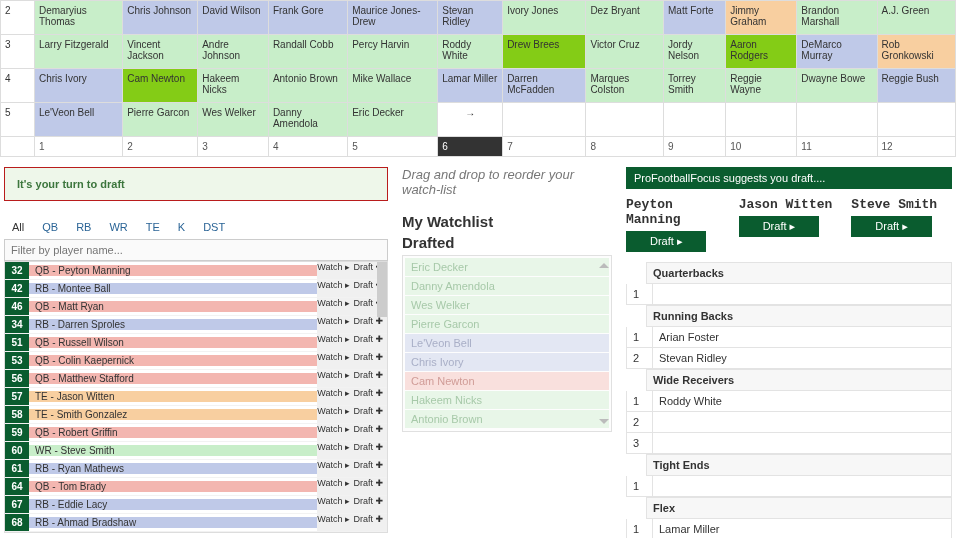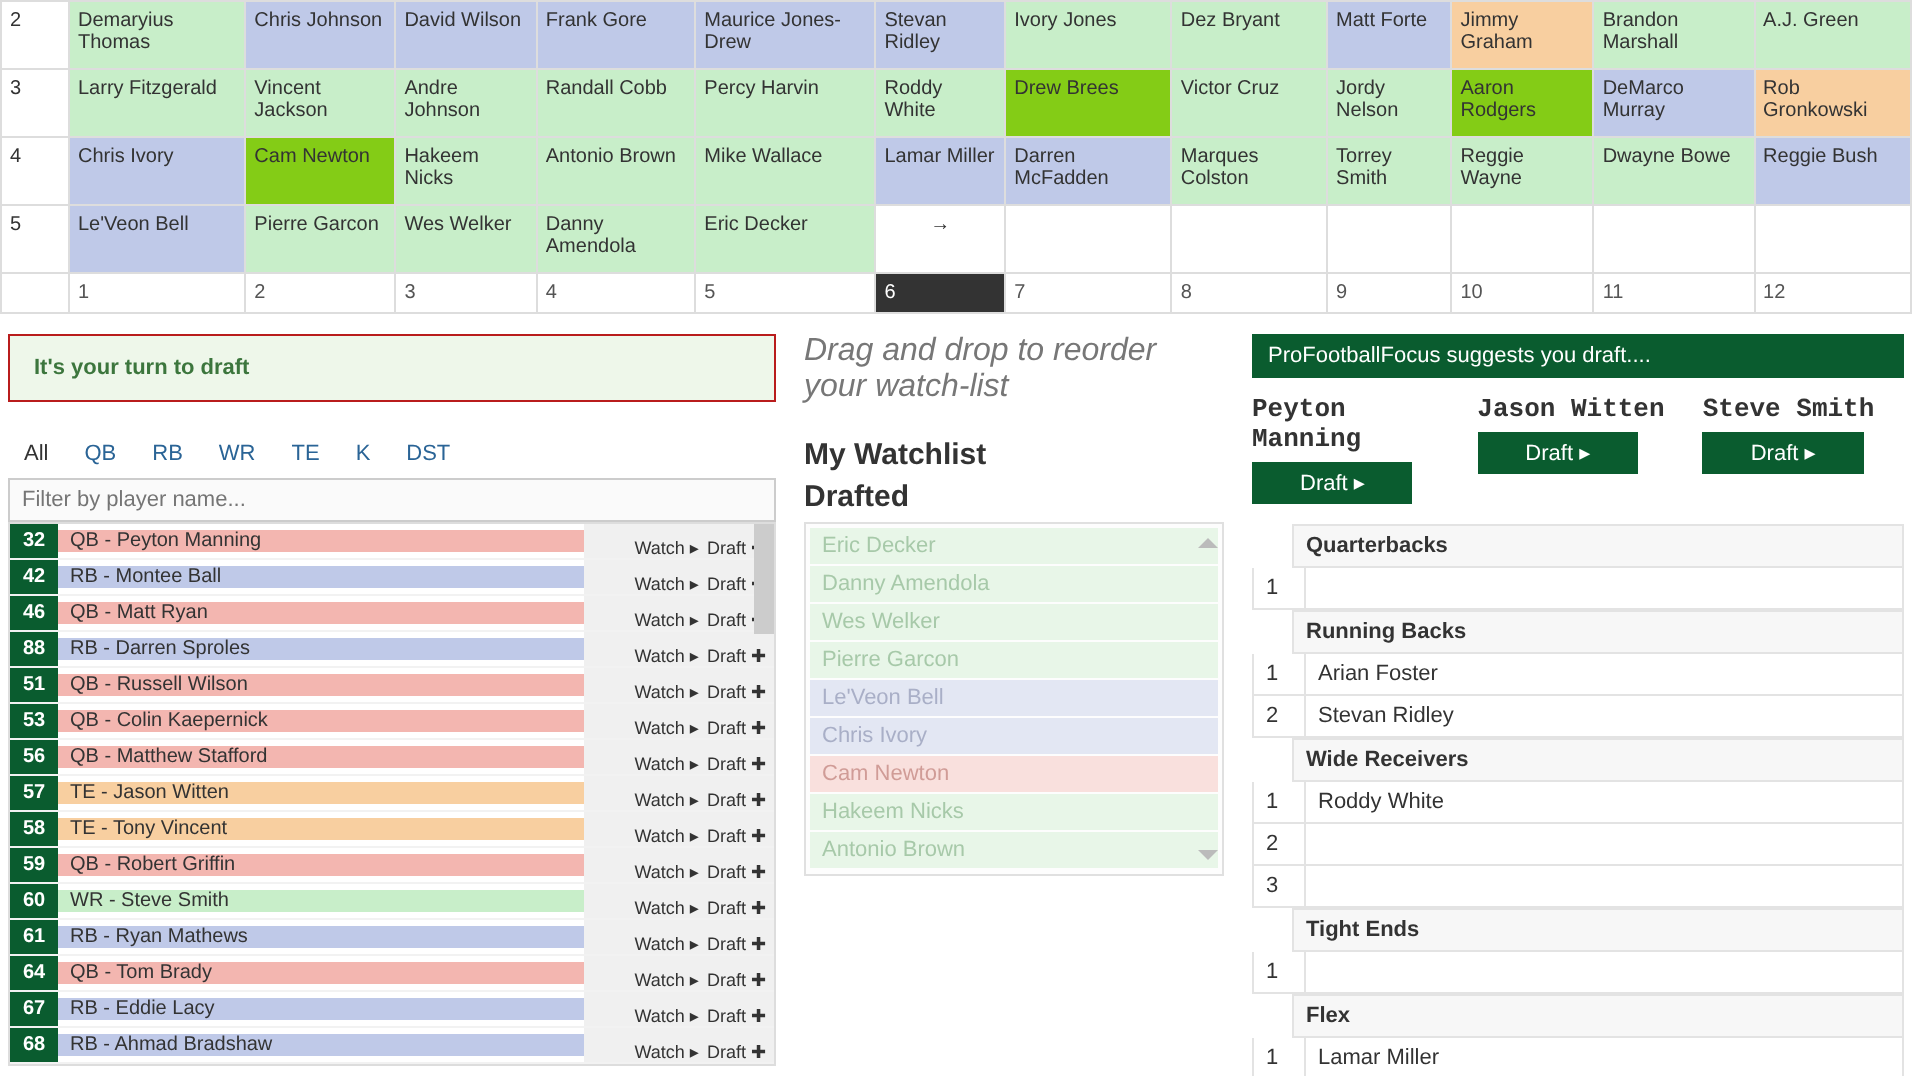--- a/index.html
+++ b/index.html
@@ -28,30 +28,30 @@
   .tabs { display:flex; gap:18px; padding:0 8px 6px 8px; font-size:11px; }
   .tabs span { color:#2a6496; cursor:pointer; }
   .tabs span.active { color:#333; }
   
   .filter { width:100%; padding:4px 6px; border:1px solid #ccc; font-size:11px; color:#999; background:#fafafa; }
   
   .plist { border:1px solid #ddd; max-height:280px; overflow:hidden; position:relative; }
   .prow { display:flex; align-items:center; height:18px; border-bottom:1px solid rgba(0,0,0,0.05); font-size:10px; }
   .prow .rank { width:24px; background:#0a5c2f; color:#fff; font-weight:bold; display:flex; align-items:center; justify-content:center; height:100%; }
   .prow .pname { flex:1; padding:0 6px; }
-  .prow .act { display:flex; align-items:flex-end; gap:4px; padding-right:4px; color:#333;padding-left:25px; }
+  .prow .act { display:flex; align-items:flex-start; gap:4px; padding-right:4px; color:#333; }
   .prow .act span { font-size:9px; }
   .prow.red .pname    { background:#f3b6b0; }
   .prow.blue .pname   { background:#bfc9e8; }
   .prow.orange .pname { background:#f8cfa0; }
   .prow.green .pname  { background:#c8eec9; }
   .prow .act { background:#f0f0f0; height:100%; }
   .scrollthumb { position:absolute; right:0; top:0; width:10px; height:55px; background:#ccc; }
   
-  .mid-instr { font-style:italic; color:#777; font-size:16px; margin-bottom:16px; }
+  .mid-instr { font-style:italic; color:#777; font-size:13px; margin-bottom:16px; }
   .mid-h { font-weight:bold; font-size:15px; color:#333; margin:4px 0 4px 0; }
   .drafted { border:1px solid #e0e0e0; background:#fdfdfd; padding:2px; position:relative; }
   .drow { padding:3px 6px; font-size:11px; color:#a7c9a9; background:#e8f6e8; margin-bottom:1px; }
   .drow.blue { background:#e3e7f3; color:#a9afc7; }
   .drow.red  { background:#f9e0dd; color:#d09c97; }
   .drafted .sthumb { position:absolute; right:2px; top:2px; width:8px; height:8px; border:5px solid transparent; border-bottom-color:#bbb; }
   .drafted .sthumb2 { position:absolute; right:2px; bottom:2px; width:8px; height:8px; border:5px solid transparent; border-top-color:#bbb; }
   
   .suggest-bar { background:#0a5c2f; color:#fff; font-size:11px; padding:5px 8px; }
   .suggest-row { display:flex; gap:12px; padding:8px 0 10px 0; }
@@ -183,21 +183,21 @@
           </div>
           <div class="prow red">
             <div class="rank">46</div>
             <div class="pname">QB - Matt Ryan</div>
             <div class="act">
               <span>Watch ▸</span>
               <span>Draft ✚</span>
             </div>
           </div>
           <div class="prow blue">
-            <div class="rank">88</div>
+            <div class="rank">34</div>
             <div class="pname">RB - Darren Sproles</div>
             <div class="act">
               <span>Watch ▸</span>
               <span>Draft ✚</span>
             </div>
           </div>
           <div class="prow red">
             <div class="rank">51</div>
             <div class="pname">QB - Russell Wilson</div>
             <div class="act">
@@ -224,21 +224,21 @@
           <div class="prow orange">
             <div class="rank">57</div>
             <div class="pname">TE - Jason Witten</div>
             <div class="act">
               <span>Watch ▸</span>
               <span>Draft ✚</span>
             </div>
           </div>
           <div class="prow orange">
             <div class="rank">58</div>
-            <div class="pname">TE - Tony Vincent</div>
+            <div class="pname">TE - Smith Gonzalez</div>
             <div class="act">
               <span>Watch ▸</span>
               <span>Draft ✚</span>
             </div>
           </div>
           <div class="prow red">
             <div class="rank">59</div>
             <div class="pname">QB - Robert Griffin</div>
             <div class="act">
               <span>Watch ▸</span>

